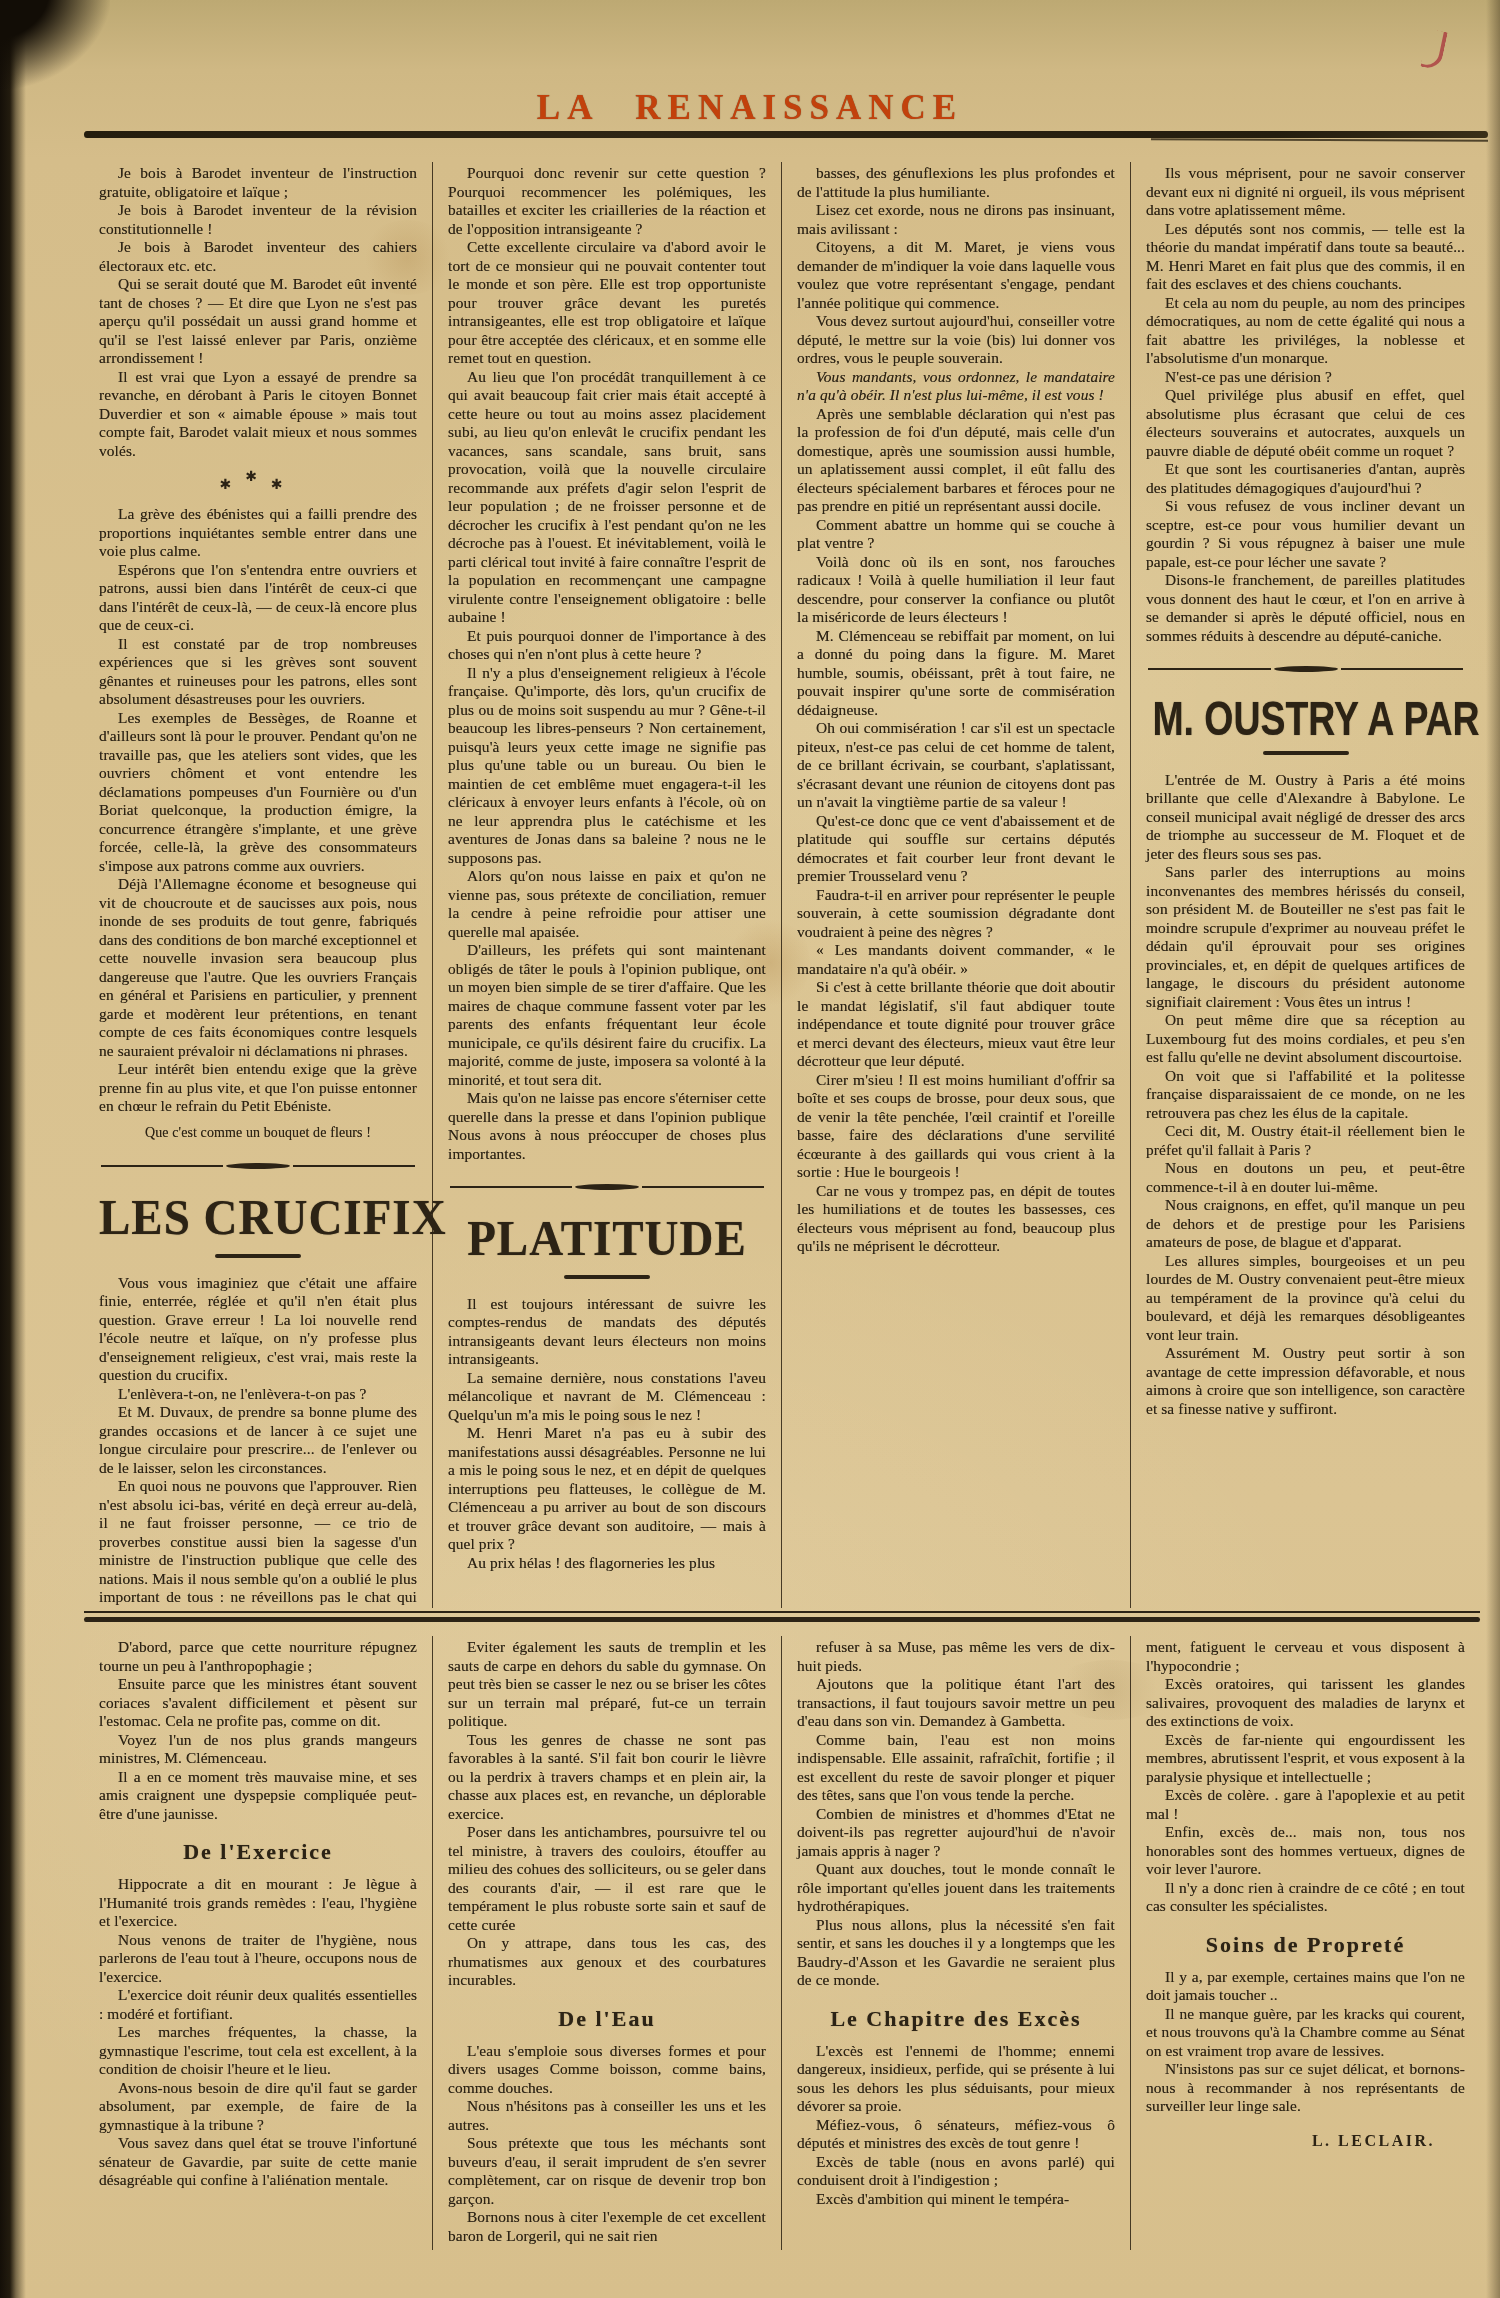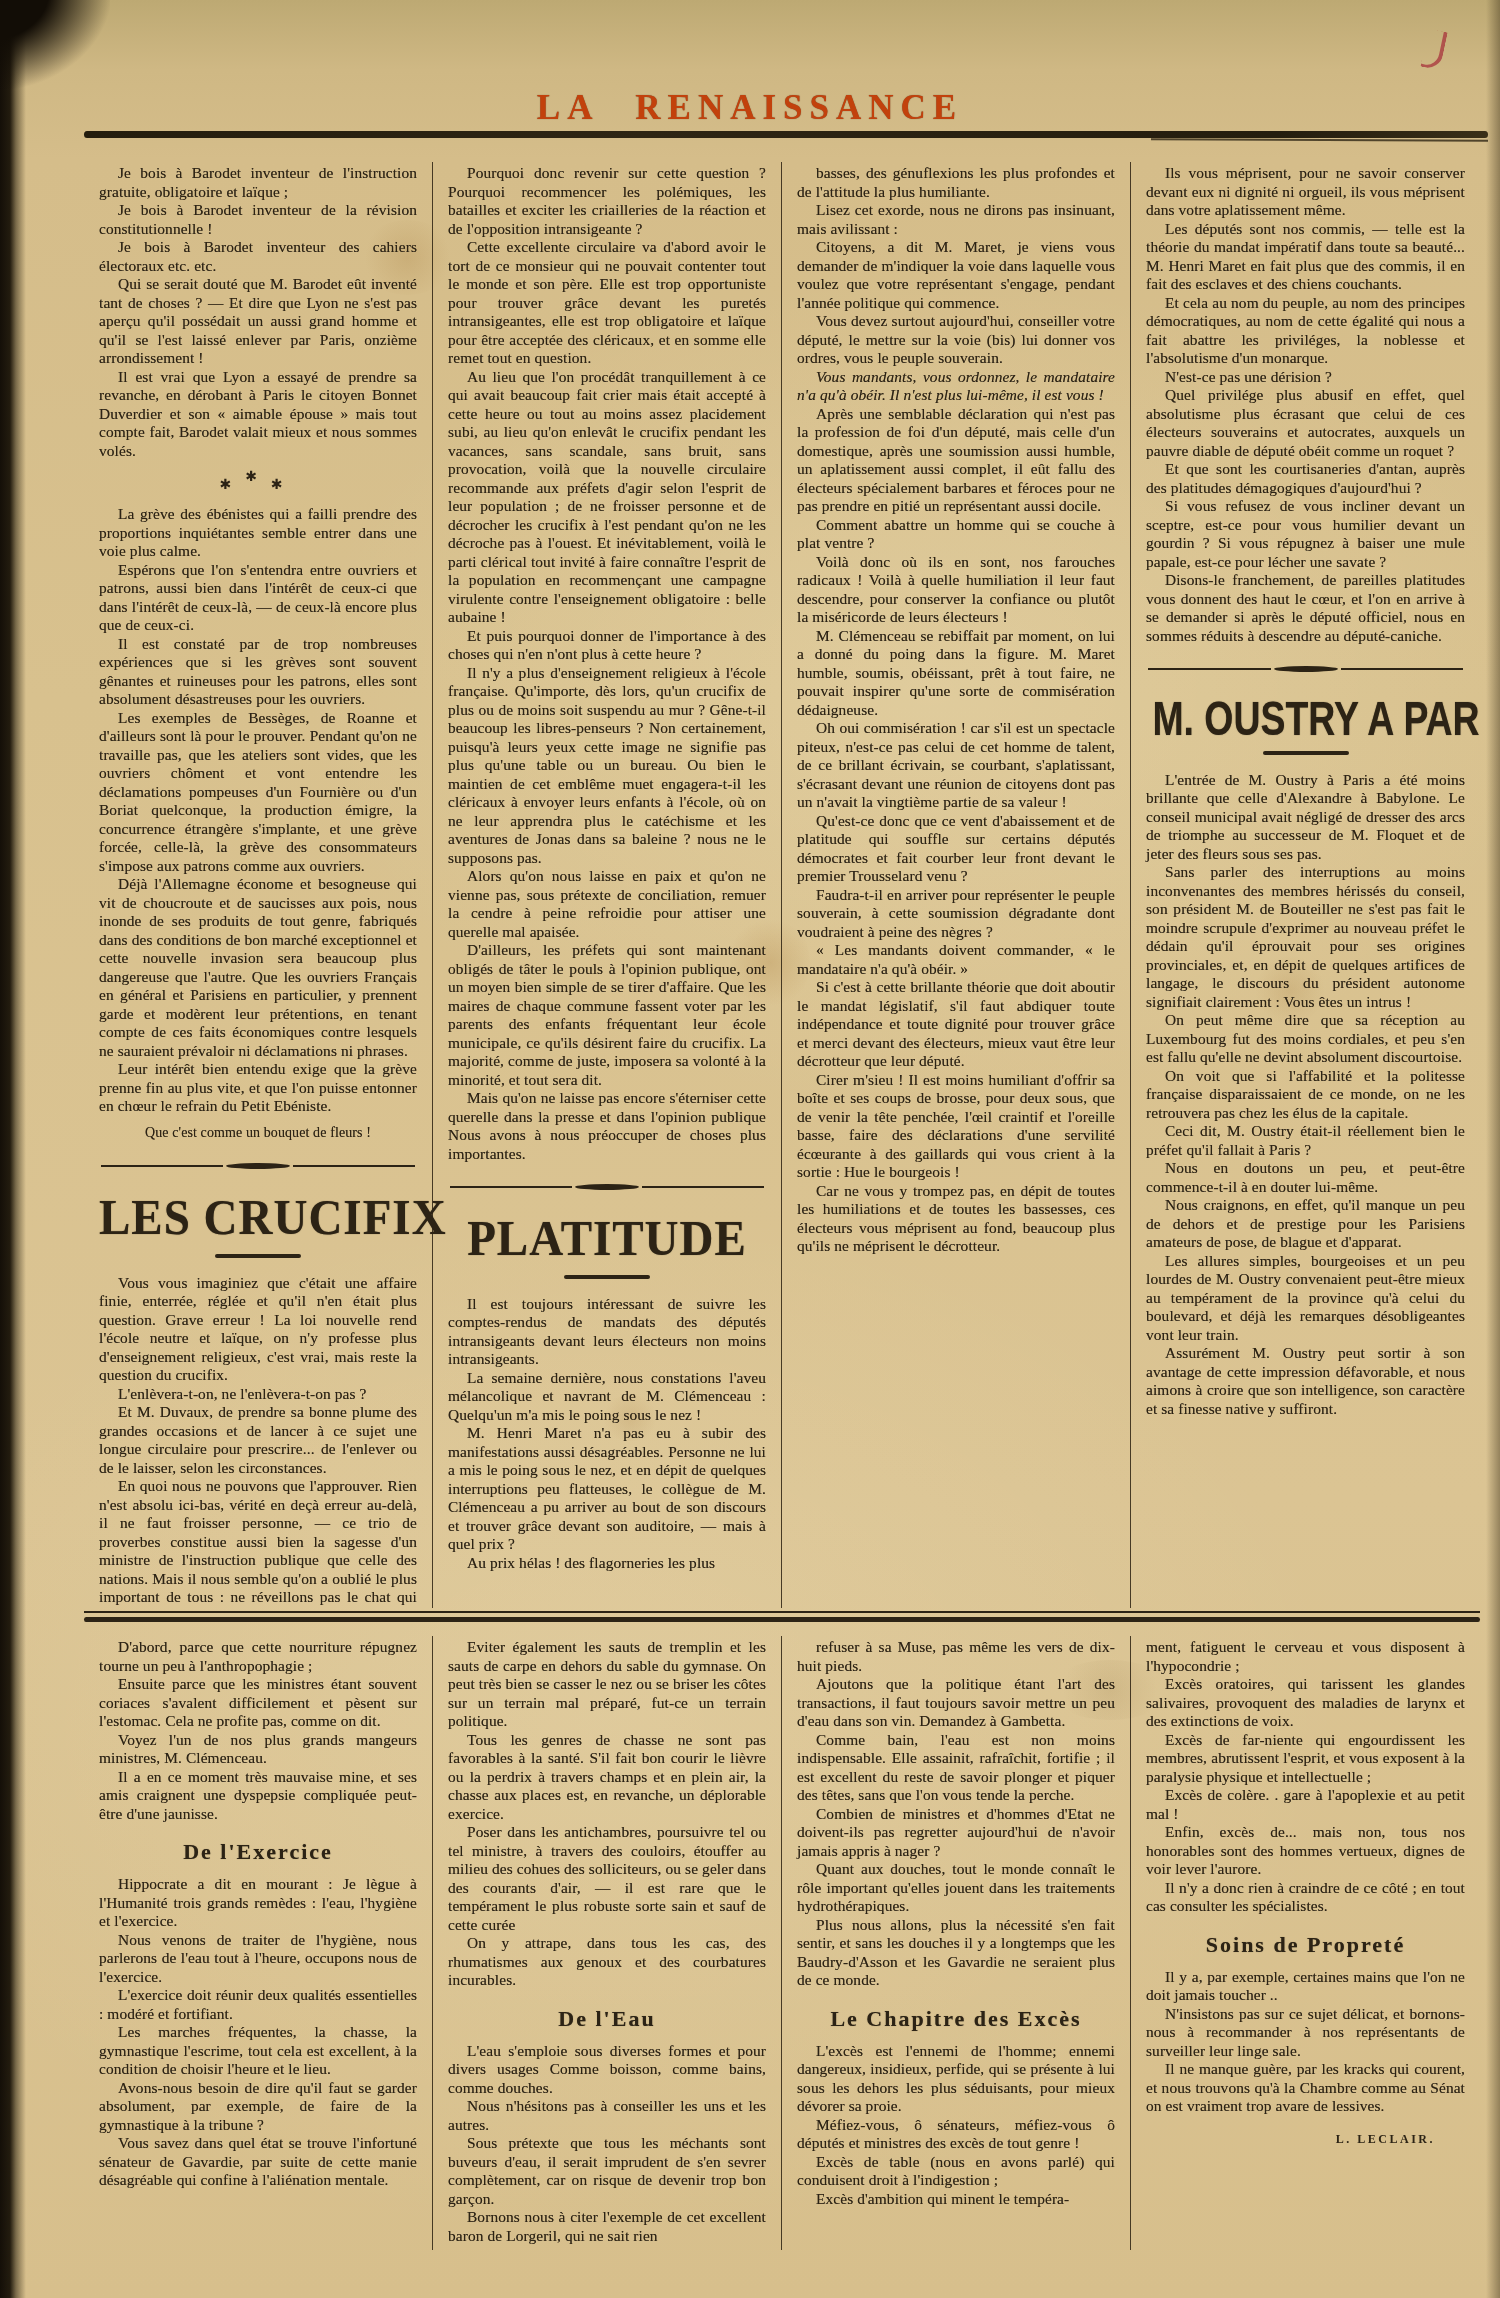--- a/index.html
+++ b/index.html
@@ -61,21 +61,21 @@
   .b-h1.sans{font-family:"Liberation Sans","DejaVu Sans",sans-serif;font-size:39px;letter-spacing:0px;
     transform:scale(.96,1.25);margin:26px 0 8px;}
   .b-rule{width:86px;height:4px;background:#2c2315;margin:12px auto 16px;border-radius:2px/50%;}
   .b-h2{text-align:center;font-weight:bold;font-size:22px;letter-spacing:2px;margin:16px 0 10px;
     text-shadow:0 0 .8px rgba(38,31,18,.5);}
   .b-orn{display:flex;align-items:center;margin:20px 2px 2px 2px;height:8px;}
   .b-orn::before,.b-orn::after{content:"";flex:1;height:1.7px;background:#2c2315;}
   .b-orn i{width:64px;height:6px;background:#2c2315;border-radius:50%;margin:0 3px;flex:none;}
   .b-stars{text-align:center;margin:16px 0 12px;font-size:14px;letter-spacing:14px;color:#2c2315;}
   .b-stars .up{position:relative;top:-8px;}
-  .b-sig{text-align:right;padding-right:30px;font-weight:bold;font-size:12px;letter-spacing:2.5px;margin-top:16px;}
+  .b-sig{text-align:right;padding-right:30px;font-weight:bold;font-size:16px;letter-spacing:2.5px;margin-top:16px;}
 </style>
 </head>
 <body>
 
 <div class="edge-left"></div>
 <div class="edge-right"></div>
 <div class="corner-tl"></div>
 <div class="red-mark"></div>
 <div class="stain s1"></div>
 <div class="stain s2"></div>
@@ -219,17 +219,17 @@
     </div>
     <div class="col">
       <p class="b-p noindent" style="text-indent: 0px;">ment, fatiguent le cerveau et vous disposent à l'hypocondrie ;</p>
       <p class="b-p">Excès oratoires, qui tarissent les glandes salivaires, provoquent des maladies de larynx et des extinctions de voix.</p>
       <p class="b-p">Excès de far-niente qui engourdissent les membres, abrutissent l'esprit, et vous exposent à la paralysie physique et intellectuelle ;</p>
       <p class="b-p">Excès de colère. . gare à l'apoplexie et au petit mal !</p>
       <p class="b-p">Enfin, excès de... mais non, tous nos honorables sont des hommes vertueux, dignes de voir lever l'aurore.</p>
       <p class="b-p">Il n'y a donc rien à craindre de ce côté ; en tout cas consulter les spécialistes.</p>
       <div class="b-h2">Soins de Propreté</div>
       <p class="b-p">Il y a, par exemple, certaines mains que l'on ne doit jamais toucher ..</p>
+      <p class="b-p">Il ne manque guère, par les kracks qui courent, et nous trouvons qu'à la Chambre comme au Sénat on est vraiment trop avare de lessives.</p>
       <p class="b-p">N'insistons pas sur ce sujet délicat, et bornons-nous à recommander à nos représentants de surveiller leur linge sale.</p>
-      <p class="b-p">Il ne manque guère, par les kracks qui courent, et nous trouvons qu'à la Chambre comme au Sénat on est vraiment trop avare de lessives.</p>
       <div class="b-sig">L. LECLAIR.</div>
     </div>
   </section>
 
 </body></html>

